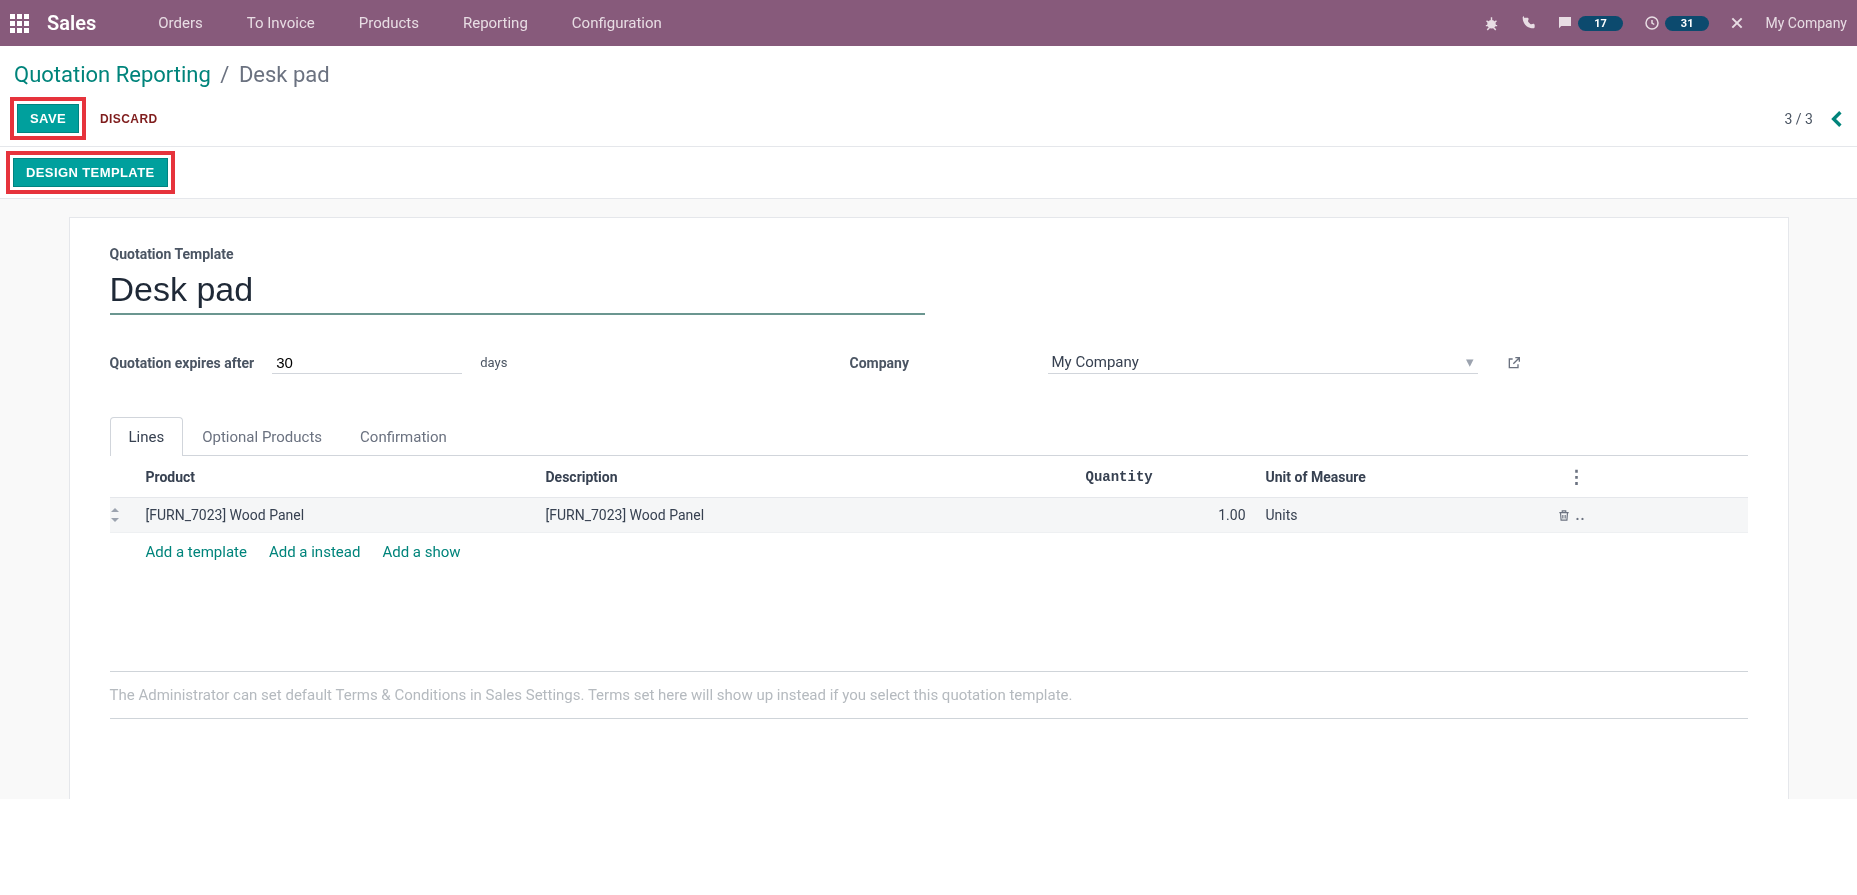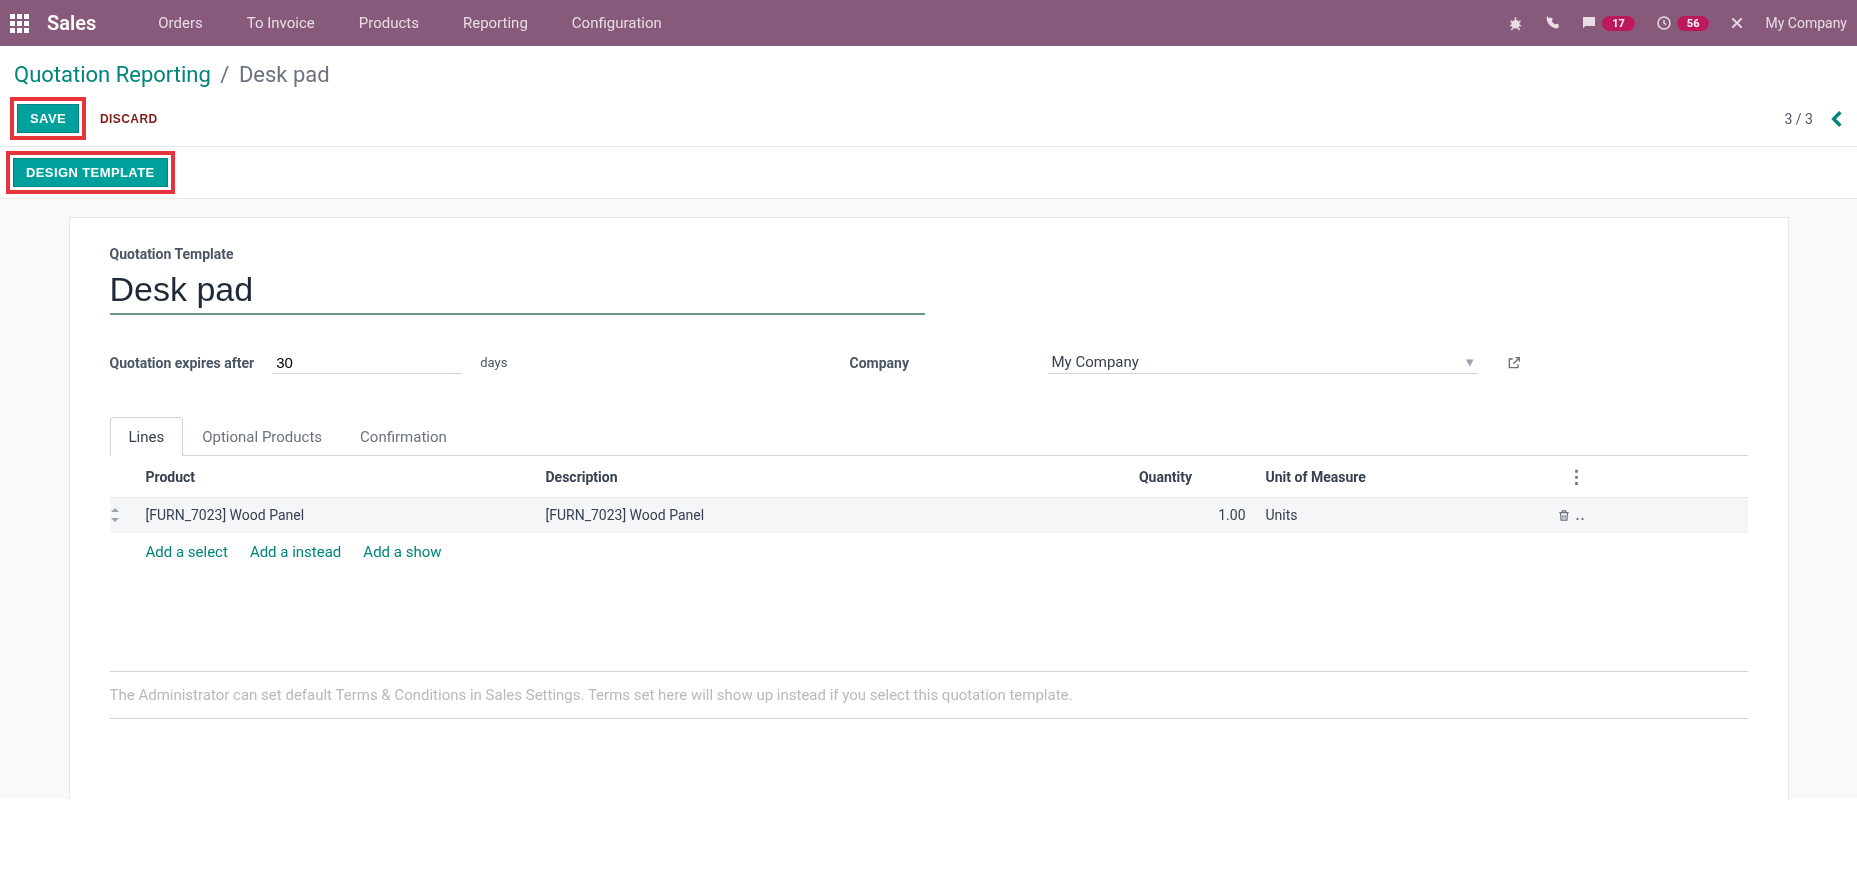--- a/index.html
+++ b/index.html
@@ -4,21 +4,21 @@
 <style>
   *{box-sizing:border-box;margin:0;padding:0;}
   body{font-family:-apple-system,BlinkMacSystemFont,"Segoe UI",Roboto,"Helvetica Neue",Arial,sans-serif;font-size:14px;color:#374151;background:#fff;width:1857px;}
   .topbar{background:#875a7b;height:46px;display:flex;align-items:center;color:#fff;padding:0 10px;overflow:hidden;}
   .apps-icon{display:grid;grid-template-columns:repeat(3,5px);grid-template-rows:repeat(3,5px);gap:2px;margin-right:18px;cursor:pointer;}
   .apps-icon span{background:#fff;width:5px;height:5px;}
   .brand{font-size:20px;font-weight:600;margin-right:40px;}
   .nav-item{font-size:15px;padding:0 22px;color:#e8dde4;cursor:pointer;}
   .topbar-right{margin-left:auto;display:flex;align-items:center;gap:20px;}
   .top-ico{color:#e8dde4;cursor:pointer;display:flex;align-items:center;gap:4px;}
-  .badge{background:#be185d;color:#fff;border-radius:9px;font-size:11px;font-weight:700;padding:1px 10px;}
+  .badge{background:#0c4a6e;color:#fff;border-radius:9px;font-size:11px;font-weight:700;padding:1px 16px;}
   .avatar{width:26px;height:26px;border-radius:50%;background:linear-gradient(135deg,#d08b5b,#8a5a3d);display:inline-block;}
   .user-label{white-space:nowrap;}
   .crumbs-bar{padding:16px 14px 0 14px;}
   .crumb-link{color:#00847b;font-size:22px;font-weight:400;}
   .crumb-sep{color:#6b7280;font-size:22px;margin:0 6px;}
   .crumb-current{color:#6b7280;font-size:22px;}
   .actions-row{padding:10px 14px 6px 10px;display:flex;align-items:center;}
   .red-box{border:4px solid #e6333c;padding:3px;display:inline-block;}
   .btn-primary{background:#00a09d;color:#fff;border:1px solid #008380;padding:6px 12px;font-weight:700;font-size:13px;letter-spacing:.4px;cursor:pointer;}
   .btn-link{background:none;border:none;color:#7f1d1d;font-weight:700;font-size:12px;letter-spacing:.4px;padding:6px 14px;cursor:pointer;}
@@ -32,21 +32,21 @@
   .fields-row{display:flex;margin-top:36px;gap:60px;}
   .field-group{display:flex;align-items:center;gap:18px;}
   .num-input{width:190px;border:none;border-bottom:1px solid #d1d5db;font-size:15px;padding:2px 4px;outline:none;}
   .days-lbl{color:#4b5563;font-size:13px;}
   .company-select{width:430px;border:none;border-bottom:1px solid #d1d5db;font-size:15px;padding:2px 4px;outline:none;display:flex;justify-content:space-between;align-items:center;}
   .ext-link{color:#6b7280;cursor:pointer;margin-left:10px;font-size:16px;}
   .tabs{display:flex;margin-top:42px;border-bottom:1px solid #d1d5db;}
   .tab{padding:10px 18px;font-size:15px;color:#6b7280;cursor:pointer;border:1px solid transparent;border-bottom:none;position:relative;top:1px;}
   .tab.active{color:#374151;border-color:#d1d5db;background:#fff;border-radius:4px 4px 0 0;}
   .grid-head{display:grid;grid-template-columns:36px 400px 540px 160px 280px 60px;padding:10px 0;font-weight:700;color:#374151;border-bottom:1px solid #e5e7eb;align-items:center;}
-  .grid-head .qty{text-align:center;}
+  .grid-head .qty{text-align:left;font-family:Liberation Mono, monospace;}
   .kebab{color:#6b7280;font-size:18px;text-align:right;cursor:pointer;}
   .grid-row{display:grid;grid-template-columns:36px 400px 540px 160px 280px 60px;padding:9px 0;align-items:center;background:#f5f6f7;border-bottom:1px solid #eef0f2;}
   .grid-row .qty{text-align:right;}
   .drag-handle{color:#9ca3af;cursor:move;font-size:12px;text-align:center;}
   .row-actions{text-align:right;color:#6b7280;display:flex;justify-content:flex-end;gap:4px;align-items:center;}
   .adders{padding:10px 0 0 36px;display:flex;gap:22px;}
   .adder{color:#00847b;font-size:15px;cursor:pointer;}
   .sep-line{margin-top:110px;border-top:1px solid #cfd4d9;}
   .terms-hint{color:#b5babf;font-size:15px;padding:14px 0;}
   .sep-line2{border-top:1px solid #cfd4d9;}
@@ -90,21 +90,21 @@
       <svg width="18" height="18" viewBox="0 0 24 24" fill="#e8dde4">
           <path d="M4 4h16v12H7l-3 3V4z"></path>
         </svg>
       <span class="badge">17</span>
     </div>
     <div class="top-ico">
       <svg width="18" height="18" viewBox="0 0 24 24" fill="none" stroke="#e8dde4" stroke-width="2">
           <circle cx="12" cy="12" r="8"></circle>
           <path d="M12 8v4l3 2"></path>
         </svg>
-      <span class="badge">56</span>
+      <span class="badge">31</span>
     </div>
     <div class="top-ico">
       <svg width="16" height="16" viewBox="0 0 24 24" fill="#e8dde4">
           <path d="M5 5l14 14M19 5L5 19" stroke="#e8dde4" stroke-width="3"></path>
         </svg>
     </div>
     <div class="top-ico user-label">My Company</div>
   </div>
 </div>
 
@@ -189,21 +189,21 @@
         <span>
           <svg width="14" height="15" viewBox="0 0 24 24" fill="none" stroke="#6b7280" stroke-width="2">
               <path d="M4 7h16M9 7V4h6v3M6 7l1 13h10l1-13M10 11v6M14 11v6"></path>
             </svg>
         </span>
         <span style="font-weight:700;letter-spacing:1px;">..</span>
       </span>
     </div>
 
     <div class="adders">
-      <span class="adder">Add a select</span>
+      <span class="adder">Add a template</span>
       <span class="adder">Add a instead</span>
       <span class="adder">Add a show</span>
     </div>
 
     <div class="sep-line"></div>
     <div class="terms-hint">The Administrator can set default Terms &amp; Conditions in Sales Settings. Terms set here will show up instead if you select this quotation template.</div>
     <div class="sep-line2"></div>
   </div>
 </div>
 

